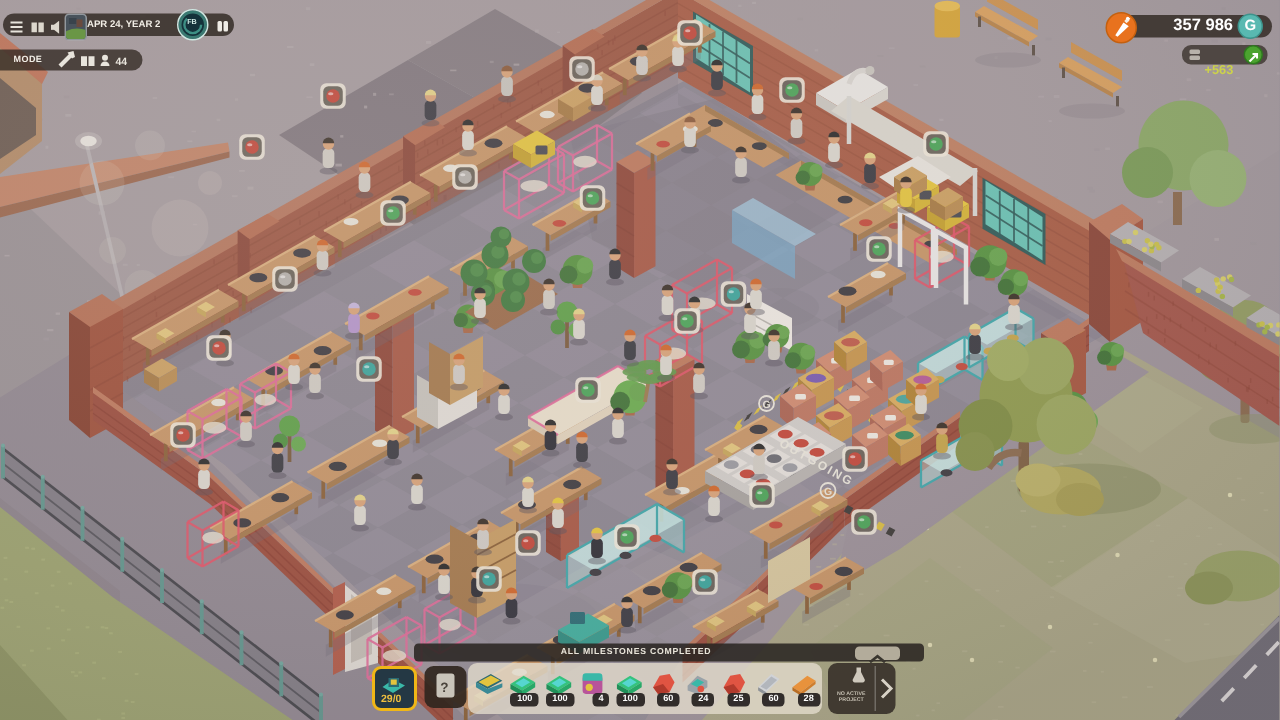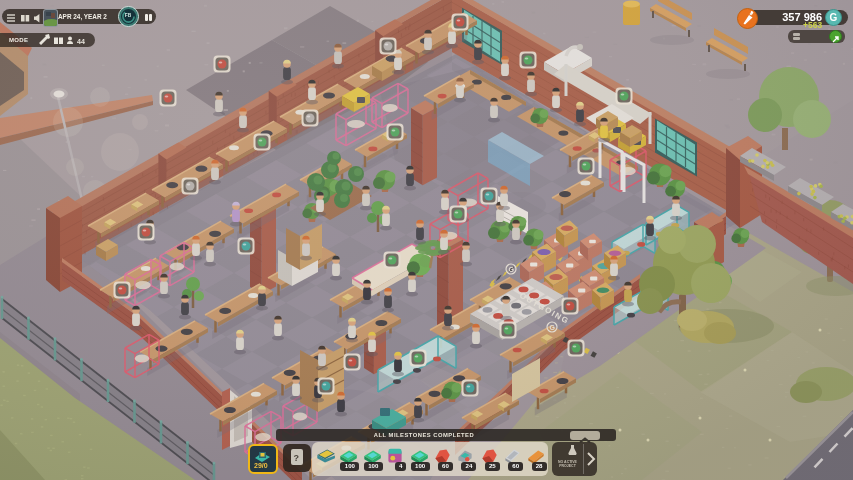--- a/index.html
+++ b/index.html
@@ -1908,21 +1908,21 @@
         <path d="M5.5 14.5 L11 6 L14.5 8.5 L7 15.5 z" fill="#fff"></path>
         <path d="M11.5 5 q 1.5 -2.5 4 -2 q -0.5 2.5 -2.5 3.5 z" fill="#f4f0e8"></path>
         <circle cx="13.8" cy="3.2" r="1.1" fill="#fff"></circle>
       </svg>
 </div>
 <div class="hud" style="left:762px;top:11px;width:60px;text-align:right;font-size:11px;font-weight:bold;color:#fff;">357 986</div>
 <div class="hud" style="left:825px;top:9px;width:17px;height:17px;border-radius:50%;background:#59b9b1;border:1.5px solid #3d938c;color:#fff;font-size:10px;font-weight:bold;text-align:center;line-height:16px;">G</div>
 <div class="hud" style="left:788px;top:30px;width:57px;height:12.5px;background:rgba(52,44,38,.75);border-radius:6px;"></div>
 <div class="hud" style="left:793px;top:32.5px;width:7px;height:3px;background:#b8b2aa;border-radius:1px;"></div>
     <div class="hud" style="left:793px;top:36.5px;width:7px;height:3px;background:#b8b2aa;border-radius:1px;"></div>
-<div class="hud" style="left:803px;top:20px;font-size:8.5px;font-weight:bold;color:#ccd24a;">+563</div>
+<div class="hud" style="left:803px;top:41px;font-size:8.5px;font-weight:bold;color:#ccd24a;">+563</div>
 <div class="hud" style="left:829px;top:30px;width:13px;height:13px;border-radius:50%;background:#4ba32f;border:1px solid #2e7a1e;">
  <svg width="11" height="11">
         <path d="M3 8 L8 3 M5 3 h3 v3" stroke="#fff" stroke-width="1.4" fill="none"></path>
       </svg>
 </div>
 <div class="hud" style="left:276px;top:429px;width:340px;height:12px;background:rgba(42,38,34,.88);border-radius:3px;"></div>
 <div class="hud" style="left:276px;top:431.5px;width:296px;text-align:center;font-size:5.8px;font-weight:bold;letter-spacing:.5px;color:#e9e5da;">ALL MILESTONES COMPLETED</div>
 <div class="hud" style="left:570px;top:430.5px;width:30px;height:9.5px;background:rgba(190,182,165,.92);border-radius:3px;">
  <svg width="30" height="9">
         <path d="M10 6.5 L15 2.5 L20 6.5" stroke="#3a362f" stroke-width="1.8" fill="none"></path>

